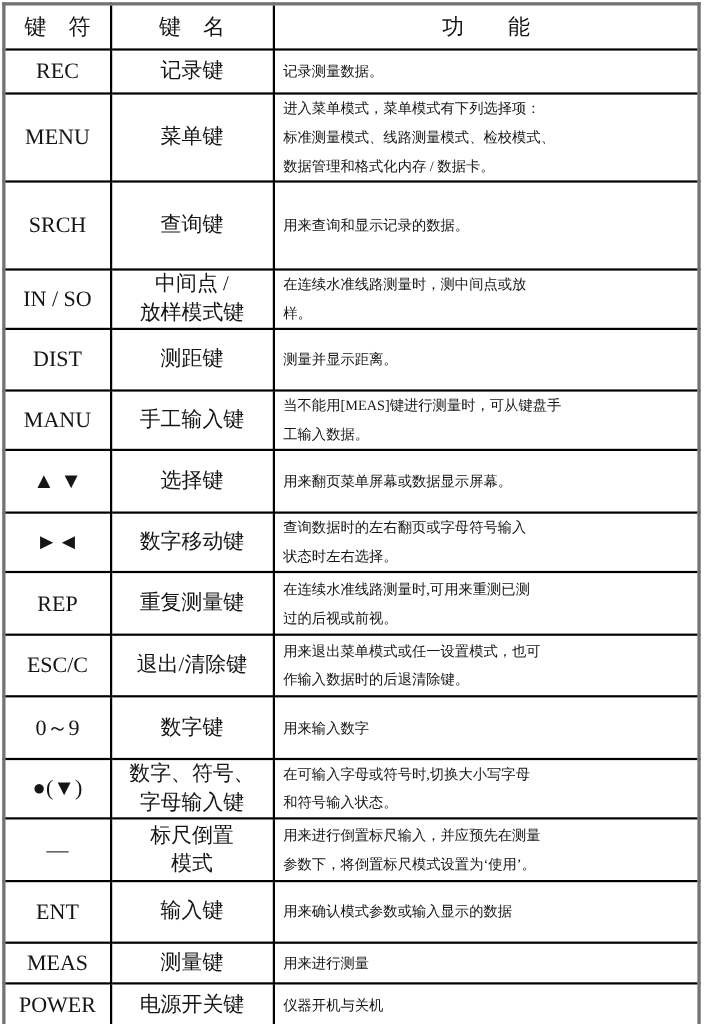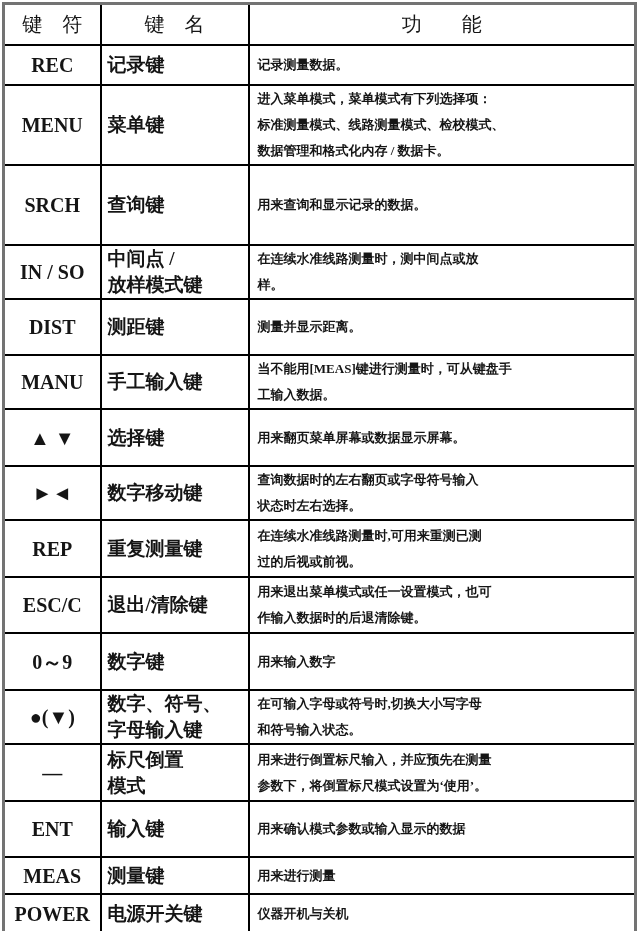--- a/index.html
+++ b/index.html
@@ -22,36 +22,36 @@
     border: 3px solid #737373;
   }
   col.c-symbol   { width: 97px; }
   col.c-name     { width: 148px; }
   col.c-function { width: 387px; }
   th, td {
     border: 2px solid #000000;
     padding: 0 6px;
     vertical-align: middle;
     overflow: hidden;
-    font-weight: bold;
   }
   th {
     font-weight: normal;
     font-size: 20px;
     height: 39px;
     text-align: center;
     white-space: pre;
   }
   td.col-symbol {
     text-align: center;
     font-size: 20px;
     line-height: 26px;
     white-space: pre;
   }
   td.col-name {
+    text-align: center;
     font-size: 19px;
     line-height: 26px;
     white-space: pre-line;
   }
   td.col-function {
     text-align: left;
     font-size: 13px;
     line-height: 26px;
     white-space: pre-line;
     word-break: break-all;

